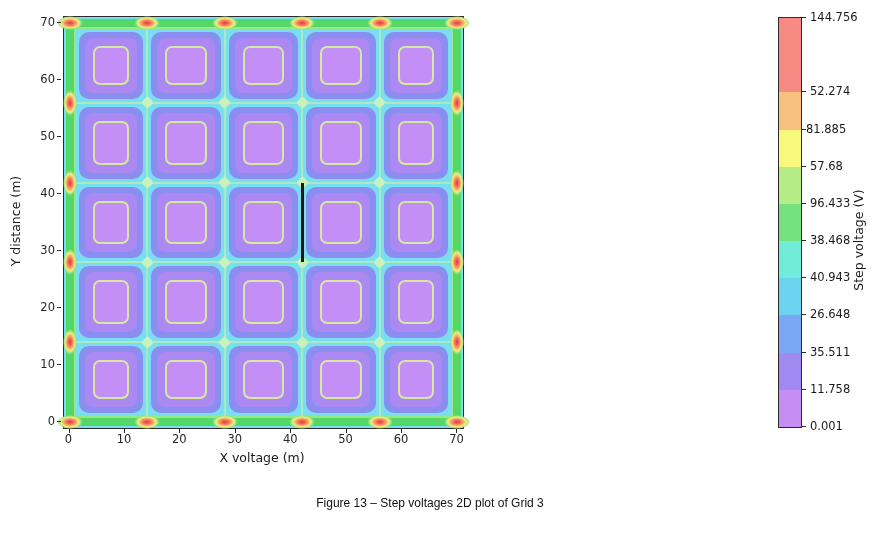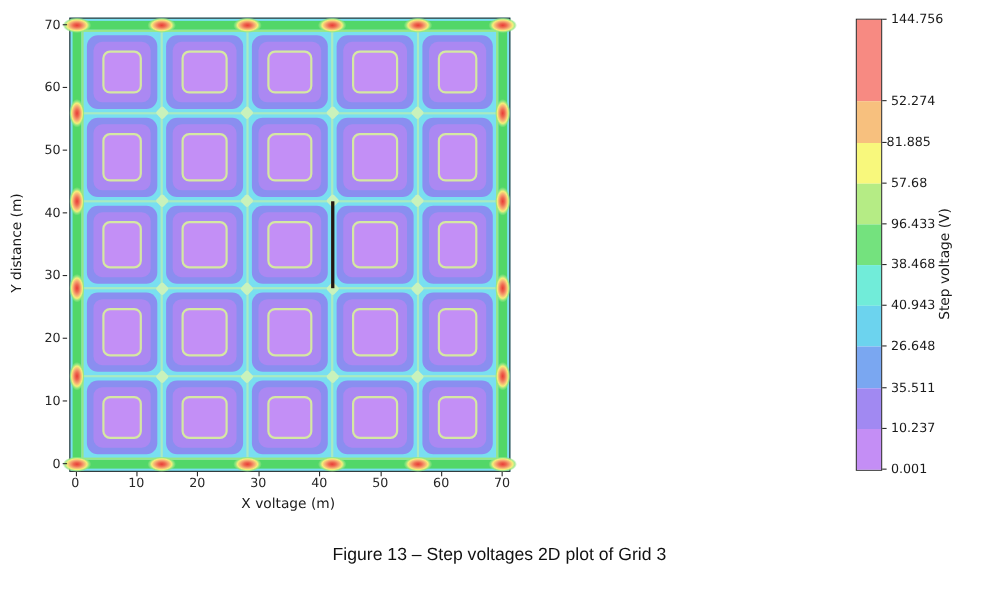--- a/index.html
+++ b/index.html
@@ -8,22 +8,22 @@
   .abs{position:absolute;}
   #plot-box{position:absolute;left:63px;top:16px;width:399px;height:411px;
             border:1px solid #2b2b2b;box-sizing:content-box;background:#79dff0;}
   .tick-label{position:absolute;font-size:11.5px;color:#262626;white-space:nowrap;}
   .axis-title{position:absolute;font-size:12.5px;color:#1a1a1a;white-space:nowrap;}
   .tick-mark{position:absolute;background:#2b2b2b;}
   #colorbar{position:absolute;left:778px;top:17px;width:22px;height:409px;
             border:1px solid #2b2b2b;box-sizing:content-box;display:flex;flex-direction:column;}
   .cb-seg{width:100%;}
   .cb-label{position:absolute;font-size:11.5px;color:#1a1a1a;transform:translateY(-50%);white-space:nowrap;}
-  #caption{position:absolute;left:454px;top:496px;transform:translateX(-50%);
-           font-family:"Liberation Sans",sans-serif;font-size:16px;color:#111;white-space:nowrap;}
+  #caption{position:absolute;left:430px;top:496px;transform:translateX(-50%);
+           font-family:"Liberation Sans",sans-serif;font-size:12px;color:#111;white-space:nowrap;}
   .rot{transform:translate(-50%,-50%) rotate(-90deg);transform-origin:center;}
 </style>
 </head>
 <body>
 
 <div id="plot-box">
   <div class="abs" id="perimeter-band" style="inset: 2px; background: rgb(82, 215, 104);"></div>
   <div class="abs" id="inner-area" style="inset: 10px; border: 2px solid rgb(151, 231, 134); background: rgb(121, 223, 240);"></div>
   <div class="abs" id="dyn-layer" style="left:0;top:0;right:0;bottom:0;">
       <div style="position: absolute; left: 82.125px; top: 12px; width: 2px; height: 387px; background: rgb(169, 234, 192);"></div>
@@ -262,15 +262,15 @@
 <div class="cb-label" style="position: absolute; left: 810px; top: 202.91px;">96.433</div>
 <div class="tick-mark" style="position: absolute; left: 802px; top: 240.09px; width: 4px; height: 1px; background: rgb(43, 43, 43);"></div>
 <div class="cb-label" style="position: absolute; left: 810px; top: 240.09px;">38.468</div>
 <div class="tick-mark" style="position: absolute; left: 802px; top: 277.273px; width: 4px; height: 1px; background: rgb(43, 43, 43);"></div>
 <div class="cb-label" style="position: absolute; left: 810px; top: 277.273px;">40.943</div>
 <div class="tick-mark" style="position: absolute; left: 802px; top: 314.453px; width: 4px; height: 1px; background: rgb(43, 43, 43);"></div>
 <div class="cb-label" style="position: absolute; left: 810px; top: 314.453px;">26.648</div>
 <div class="tick-mark" style="position: absolute; left: 802px; top: 351.637px; width: 4px; height: 1px; background: rgb(43, 43, 43);"></div>
 <div class="cb-label" style="position: absolute; left: 810px; top: 351.637px;">35.511</div>
 <div class="tick-mark" style="position: absolute; left: 802px; top: 388.817px; width: 4px; height: 1px; background: rgb(43, 43, 43);"></div>
-<div class="cb-label" style="position: absolute; left: 810px; top: 388.817px;">10.237</div>
+<div class="cb-label" style="position: absolute; left: 810px; top: 388.817px;">11.758</div>
 <div class="tick-mark" style="position: absolute; left: 802px; top: 426px; width: 4px; height: 1px; background: rgb(43, 43, 43);"></div>
 <div class="cb-label" style="position: absolute; left: 810px; top: 426px;">0.001</div>
 
 </body></html>

